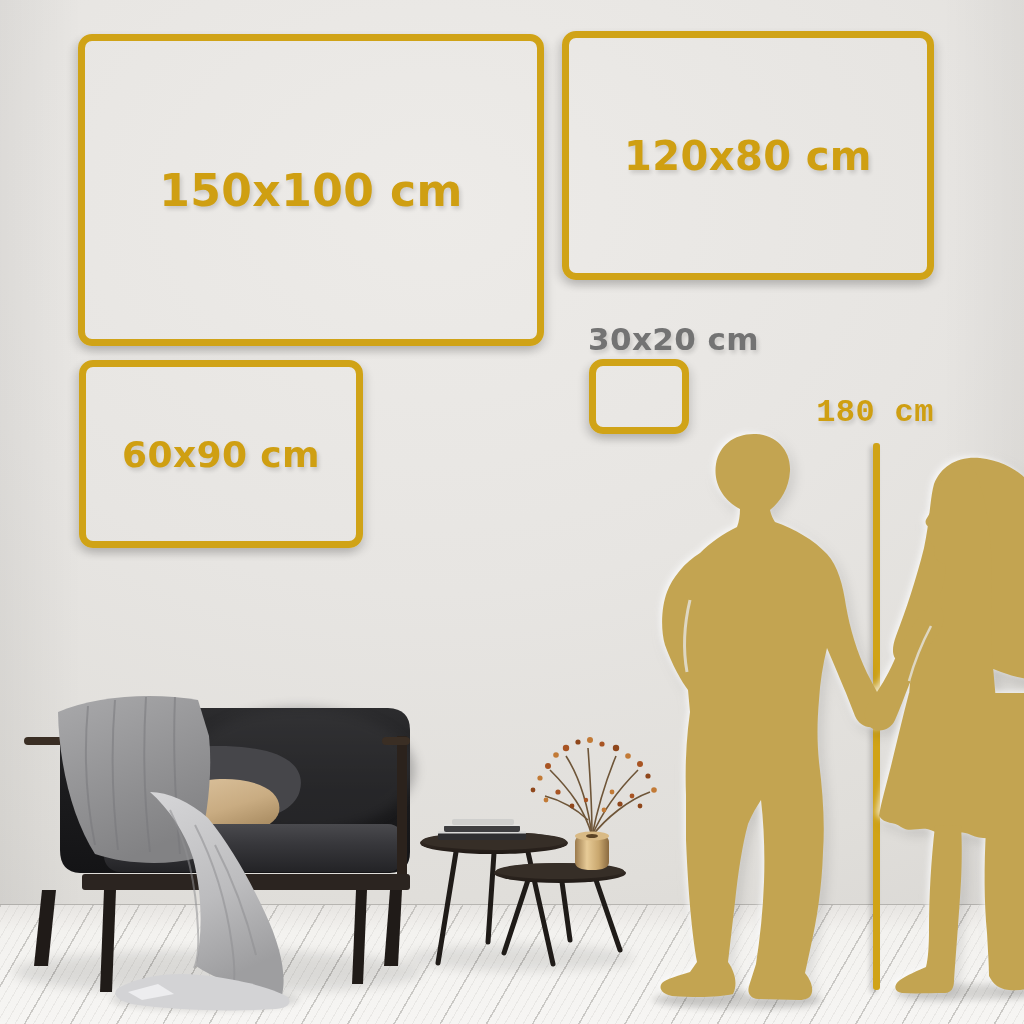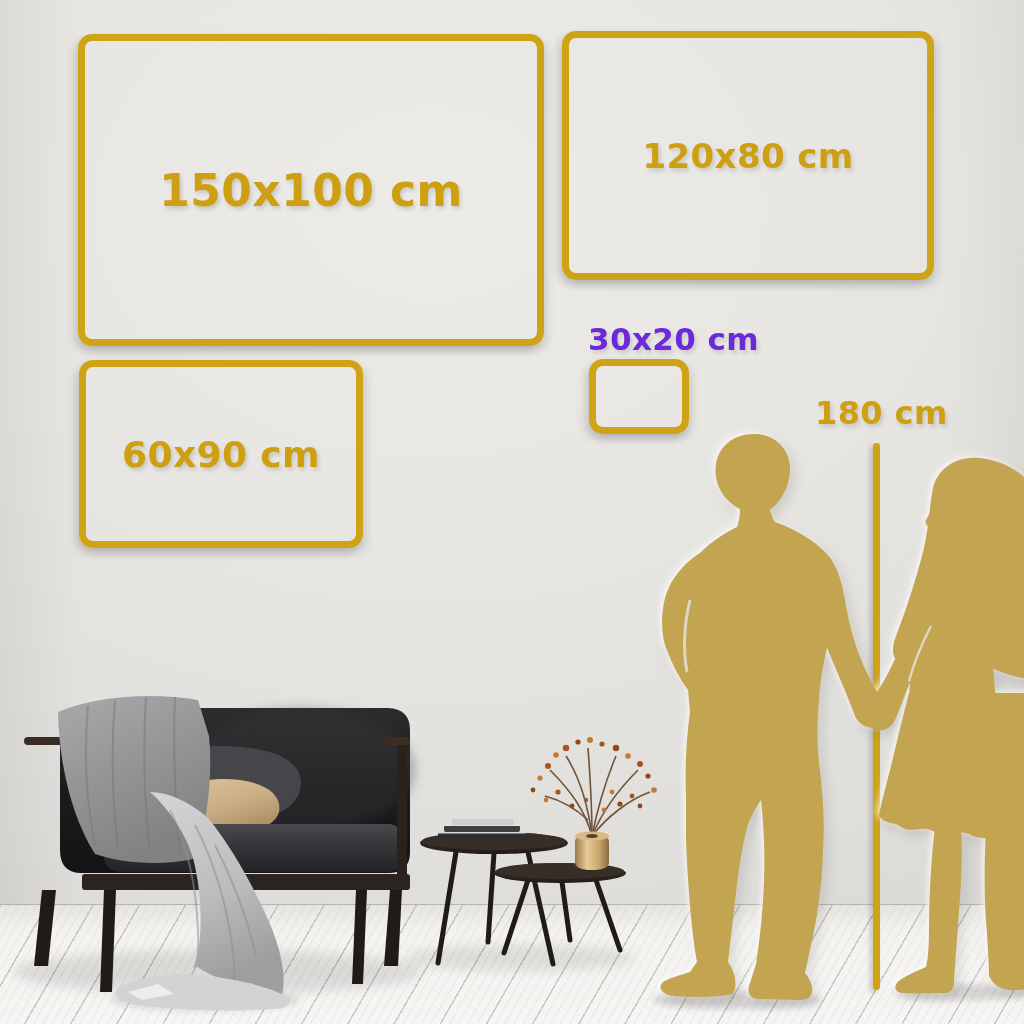--- a/index.html
+++ b/index.html
@@ -33,36 +33,36 @@
     box-shadow:-4px 5px 8px rgba(0,0,0,.14), 4px 5px 8px rgba(0,0,0,.10);
     display:flex;align-items:center;justify-content:center;
   }
   .frame-label{
     color:#cf9f12;font-weight:bold;letter-spacing:.4px;
     text-shadow:2px 3px 4px rgba(0,0,0,.14);white-space:nowrap;
   }
   .f1{left:78px;top:34px;width:452px;height:298px;}
   .f1 .frame-label{font-size:44px;}
   .f2{left:562px;top:31px;width:358px;height:235px;}
-  .f2 .frame-label{font-size:34px;}
+  .f2 .frame-label{font-size:40px;}
   .f3{left:79px;top:360px;width:270px;height:174px;}
   .f3 .frame-label{font-size:36px;}
   .f4{left:379px;top:360px;width:176px;height:115px;}
   .f4 .frame-label{font-size:31px;}
   .f5{left:589px;top:359px;width:86px;height:61px;}
   .label-30x20{
     position:absolute;left:588px;top:321px;
-    color:#6d28d9;font-weight:bold;font-size:31px;letter-spacing:.4px;
+    color:#737373;font-weight:bold;font-size:31px;letter-spacing:.4px;
     text-shadow:2px 3px 4px rgba(0,0,0,.14);white-space:nowrap;
   }
   
   .height-label{
     position:absolute;left:815px;top:394px;width:120px;text-align:center;
     color:#cf9f12;font-weight:bold;font-size:32px;letter-spacing:.4px;
-    text-shadow:2px 3px 4px rgba(0,0,0,.14);white-space:nowrap;
+    text-shadow:2px 3px 4px rgba(0,0,0,.14);white-space:nowrap;font-family:Liberation Mono, monospace;
   }
   .height-line{
     position:absolute;left:873px;top:443px;width:7px;height:547px;
     background:#d0a317;border-radius:3px;
     box-shadow:-3px 3px 5px rgba(0,0,0,.18);
   }
   
   .scene-svg{position:absolute;inset:0;}
   .silhouettes{
     filter:drop-shadow(-3px -2px 3px rgba(255,255,255,.75)) drop-shadow(4px 5px 6px rgba(0,0,0,.12));

